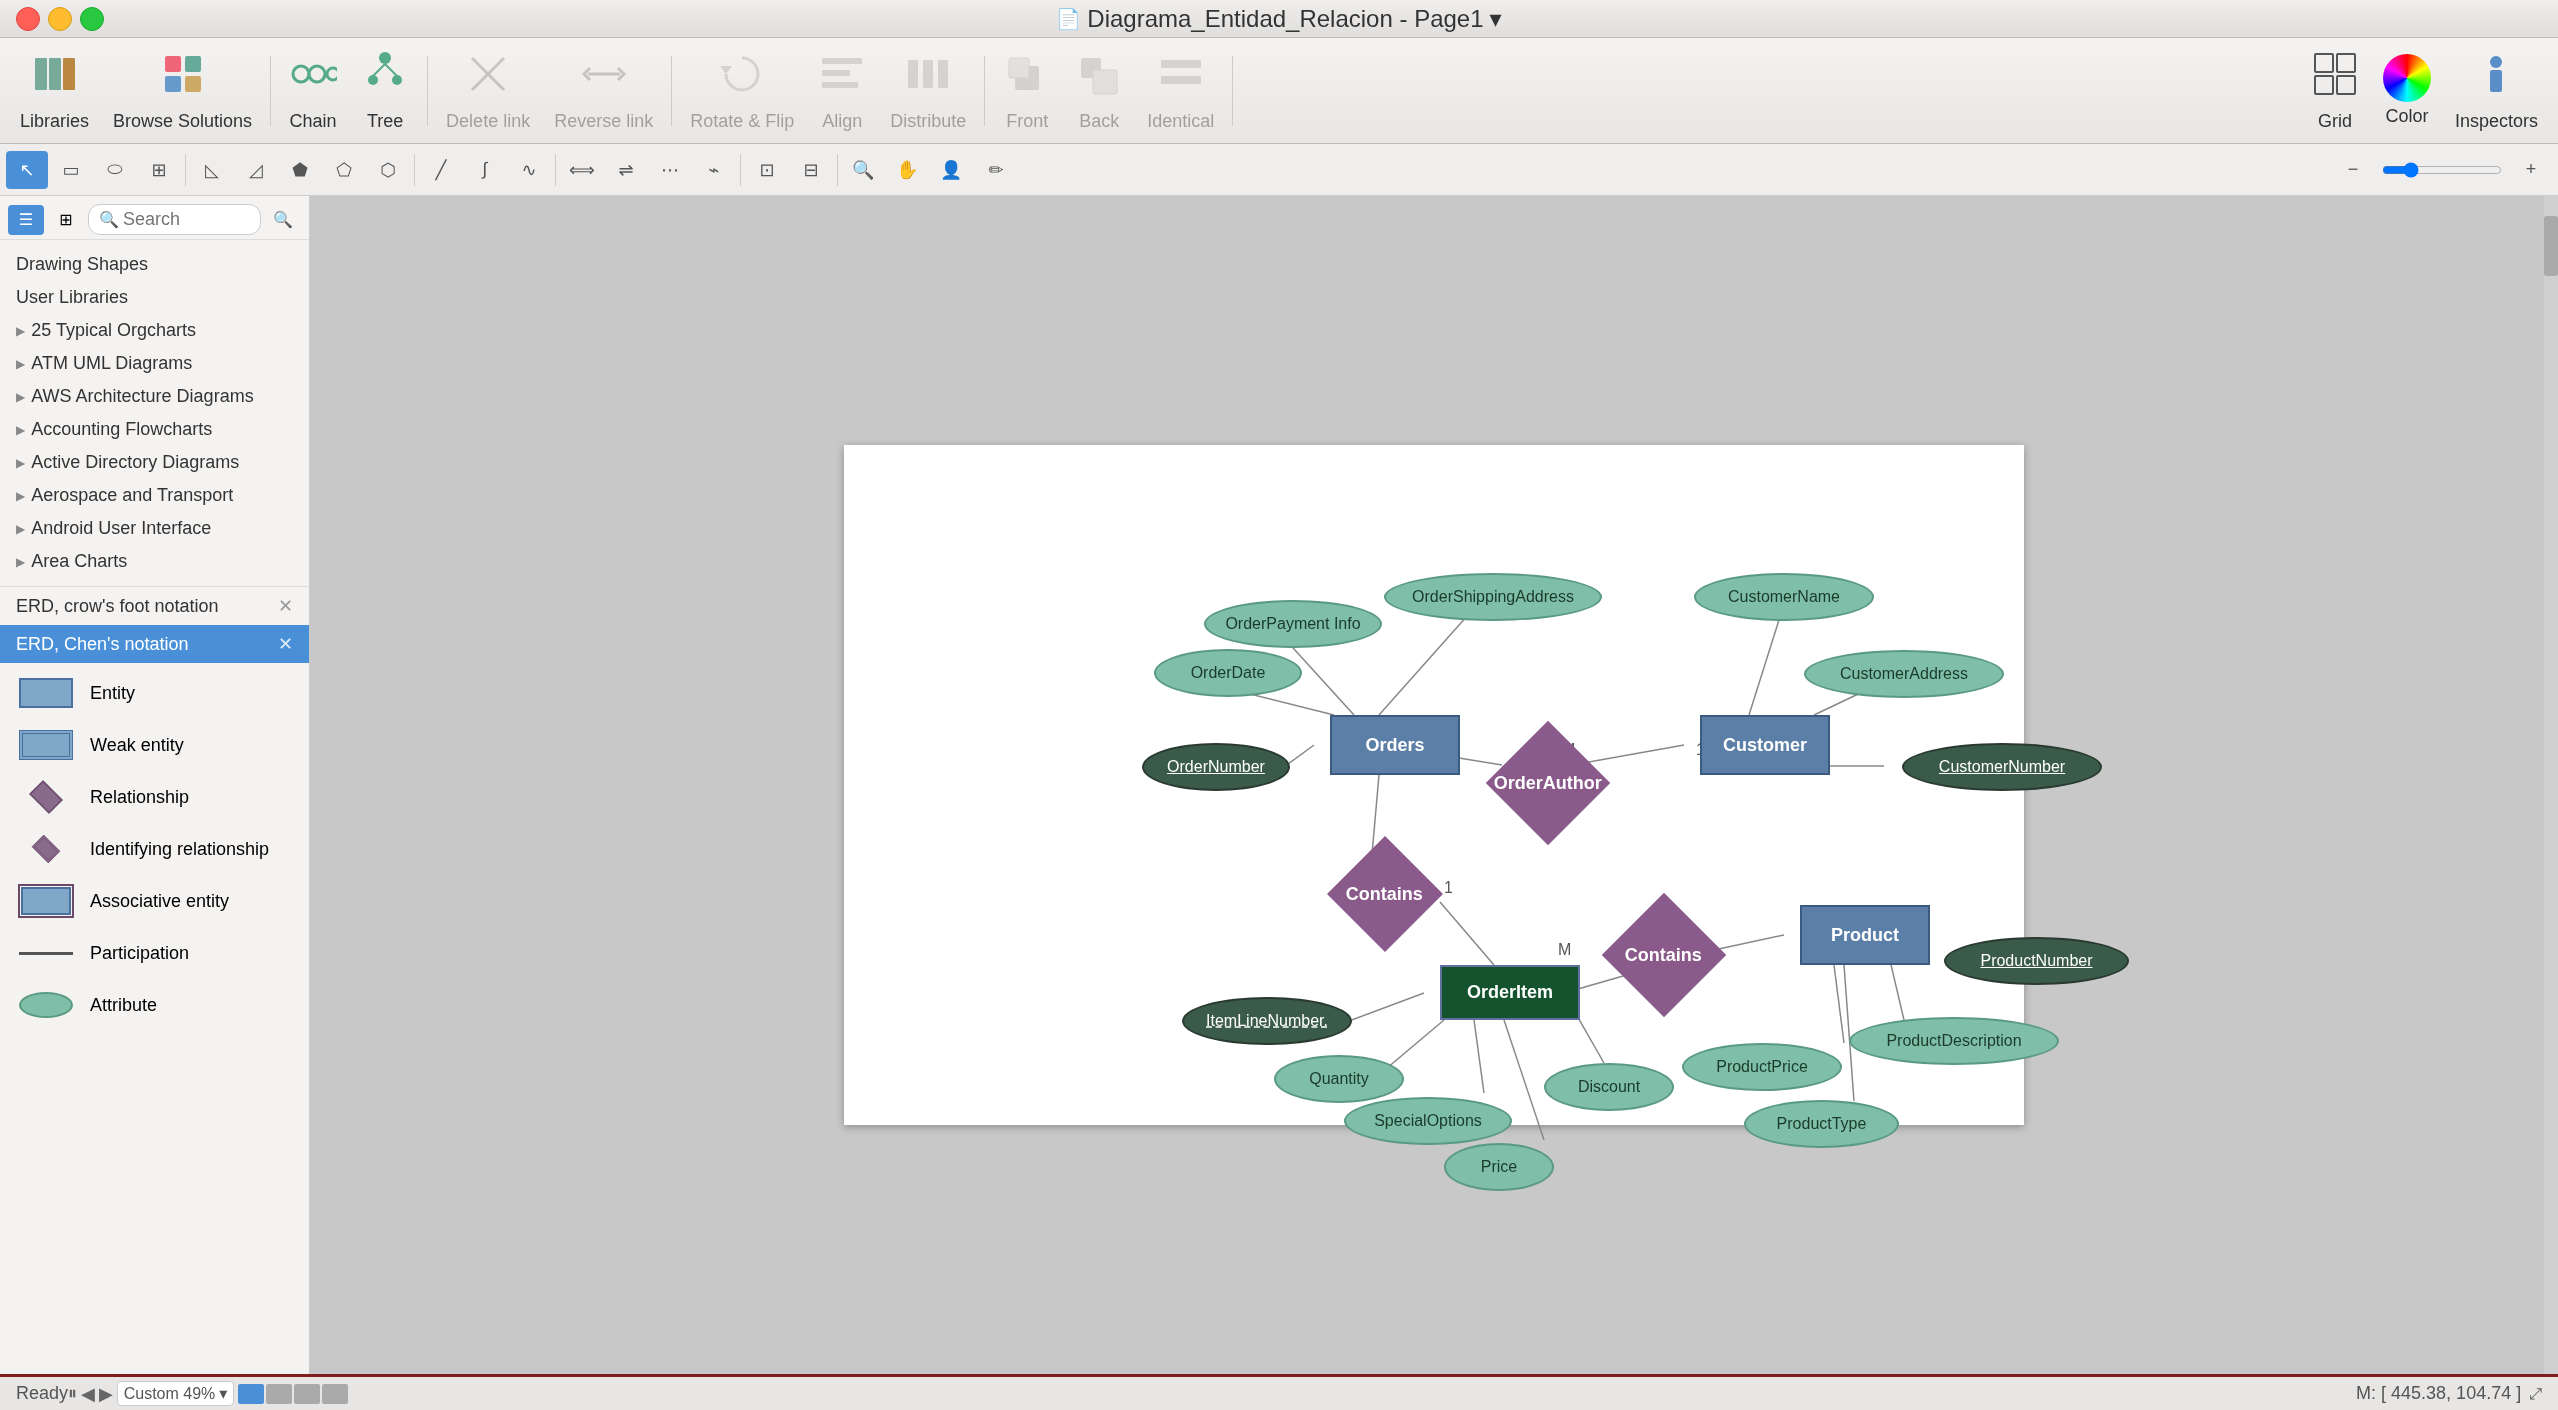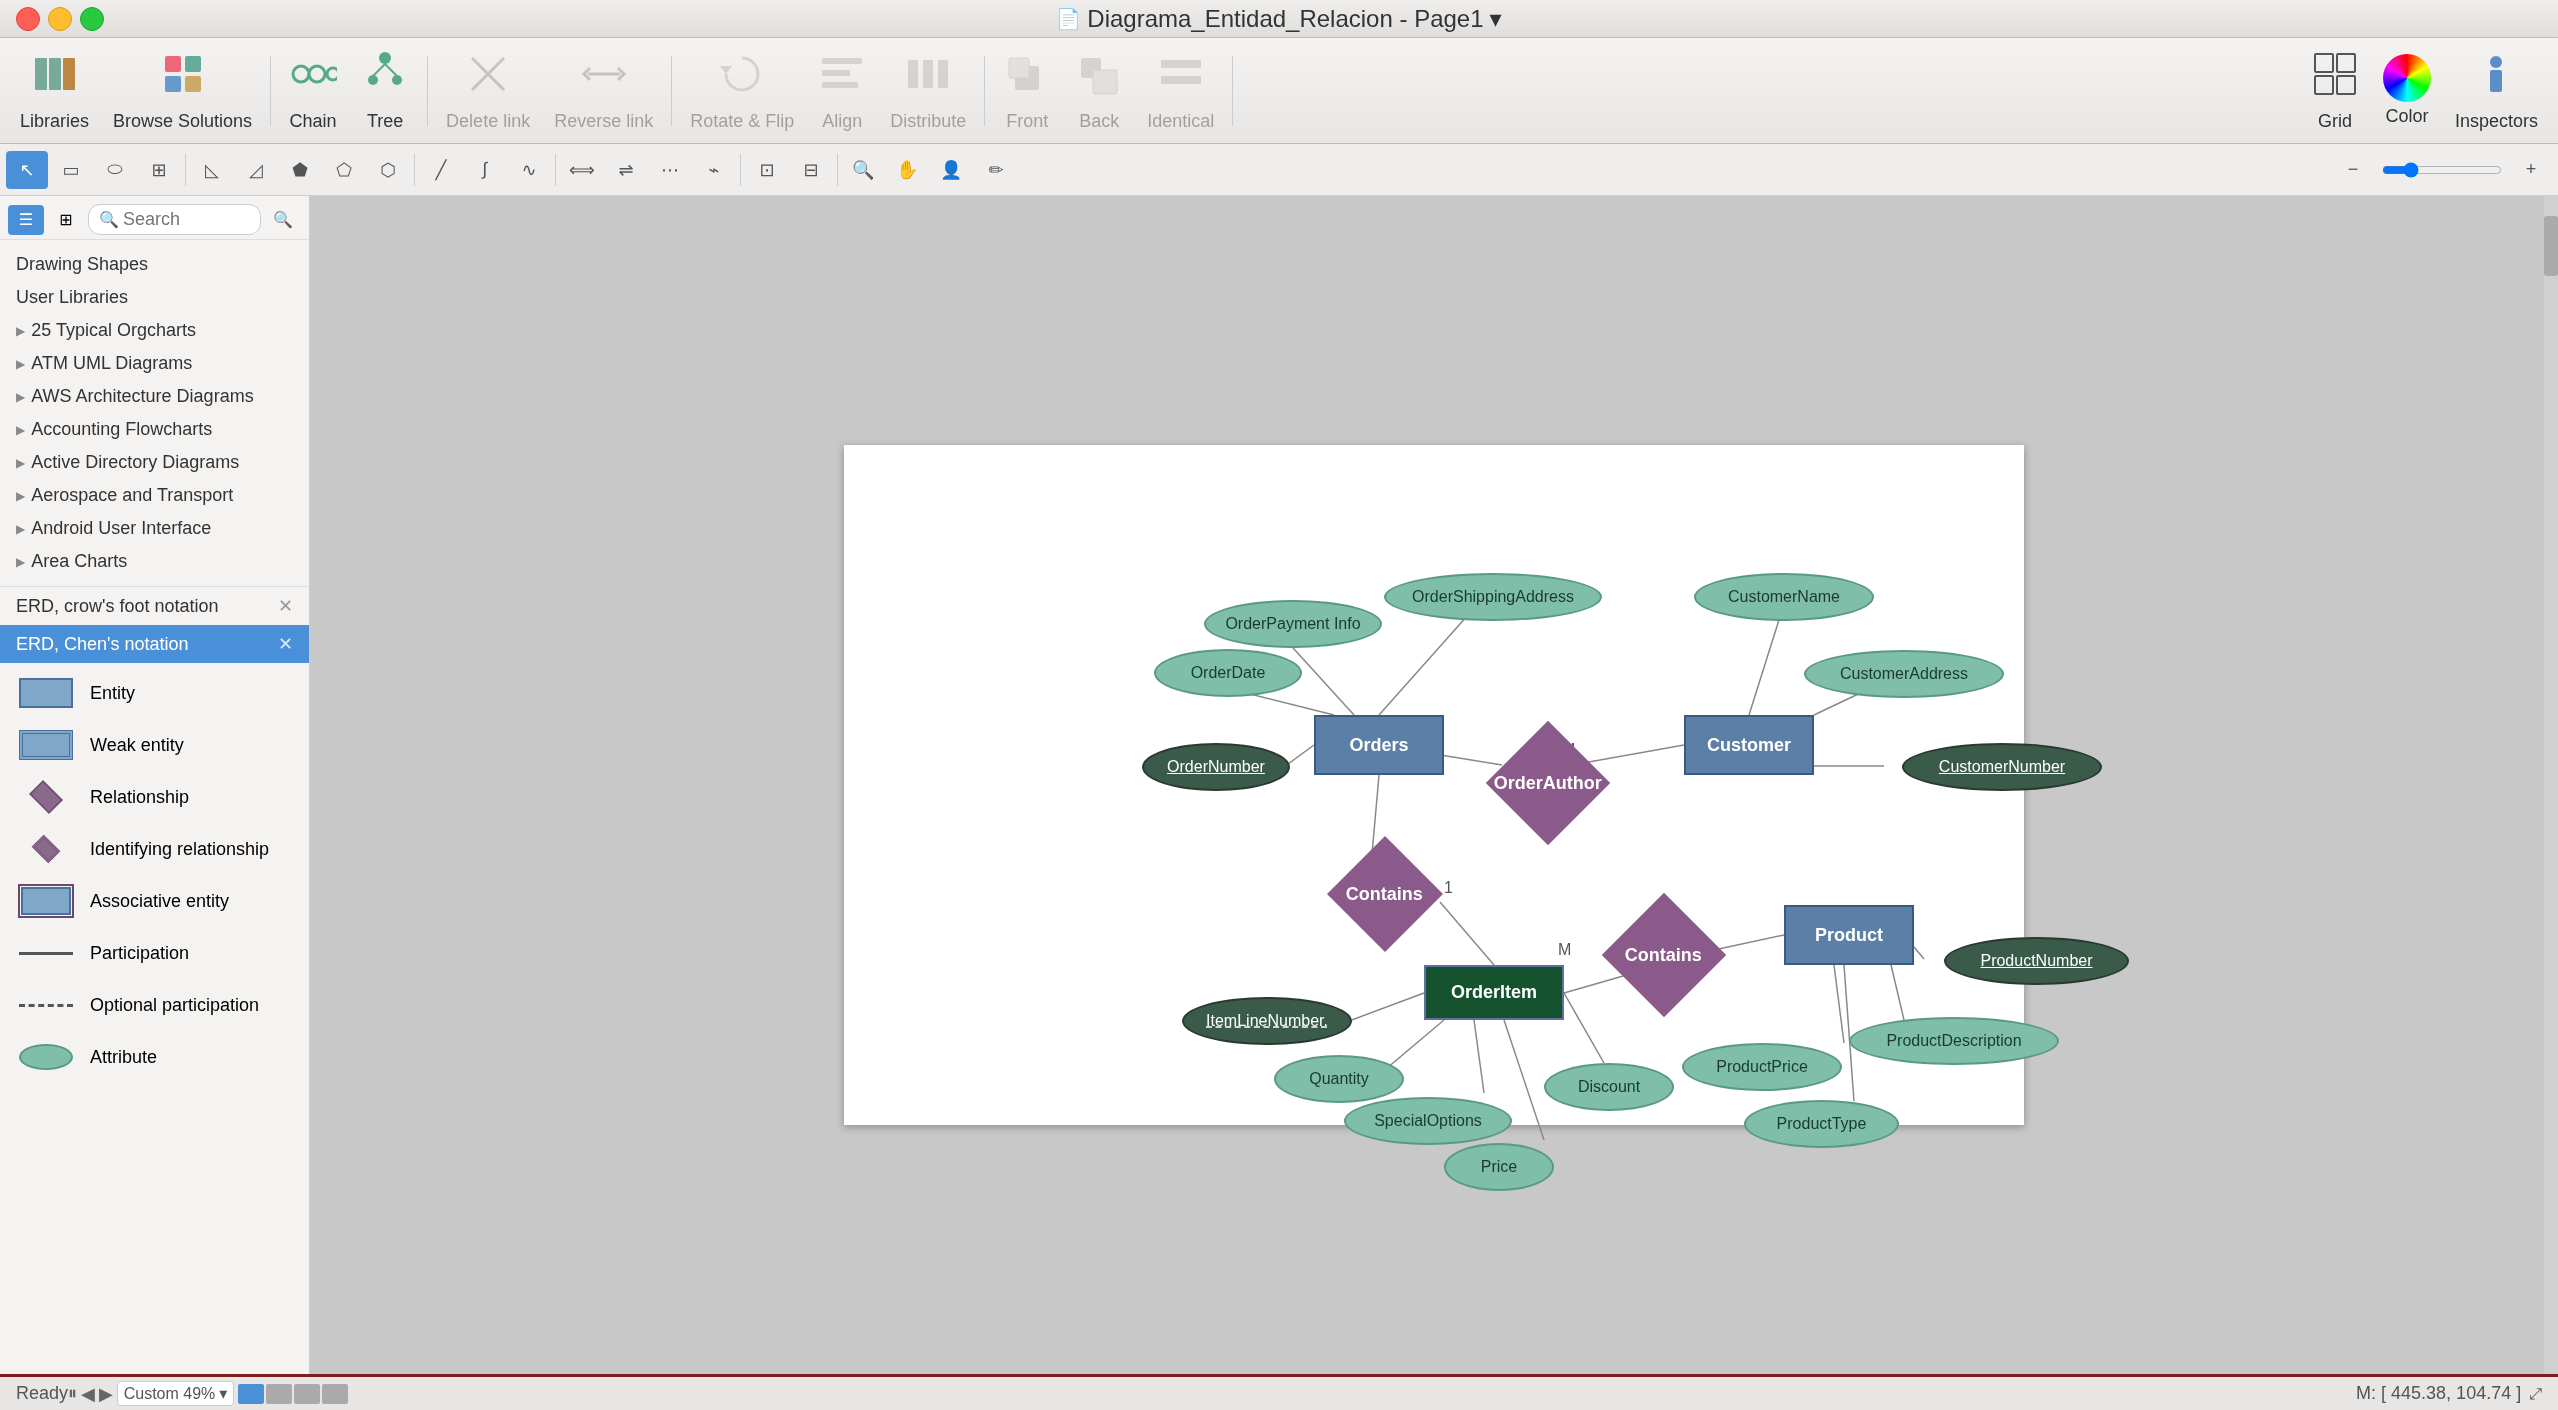--- a/index.html
+++ b/index.html
@@ -100,21 +100,21 @@
     }
     #canvas {
       background: white; position: relative;
       width: 1180px; height: 680px; box-shadow: 0 2px 8px rgba(0,0,0,0.3);
     }
 
     
     .erd-entity {
       position: absolute; background: #5b7fa6; color: white;
       font-size: 18px; font-weight: bold; display: flex; align-items: center; justify-content: center;
-      border: 2px solid #3a5a80; cursor: pointer; min-width: 100px;
+      border: 2px solid #3a5a80; cursor: pointer; min-width: 100px; margin-left: 16px;
     }
     .erd-attribute {
       position: absolute; background: #7fbfaa; color: #1a3a2a;
       border: 2px solid #5a9a80; border-radius: 50%; display: flex; align-items: center; justify-content: center;
       font-size: 16px; cursor: pointer; white-space: nowrap;
     }
     .erd-attribute.dark { background: #3a5a4a; color: white; border-color: #2a3a30; }
     .erd-relationship {
       position: absolute; background: #8a5a8a; color: white;
       font-size: 18px; font-weight: bold; display: flex; align-items: center; justify-content: center;
@@ -458,26 +458,20 @@
           <span>Associative entity</span>
         </div>
 
         <div class="shape-item">
           <div class="shape-thumb">
             <div style="width:54px;height:3px;background:#555;"></div>
           </div>
           <span>Participation</span>
         </div>
 
-        <div class="shape-item">
-          <div class="shape-thumb">
-            <div style="width:54px;height:3px;border-top:3px dashed #555;"></div>
-          </div>
-          <span>Optional participation</span>
-        </div>
 
 
         <div class="shape-item">
           <div class="shape-thumb">
             <div style="width:54px;height:26px;background:#7fbfaa;border:2px solid #5a9a80;border-radius:50%;display:flex;align-items:center;justify-content:center;font-size:10px;color:#1a3a2a;"></div>
           </div>
           <span>Attribute</span>
         </div>
       </div>
     </div>

